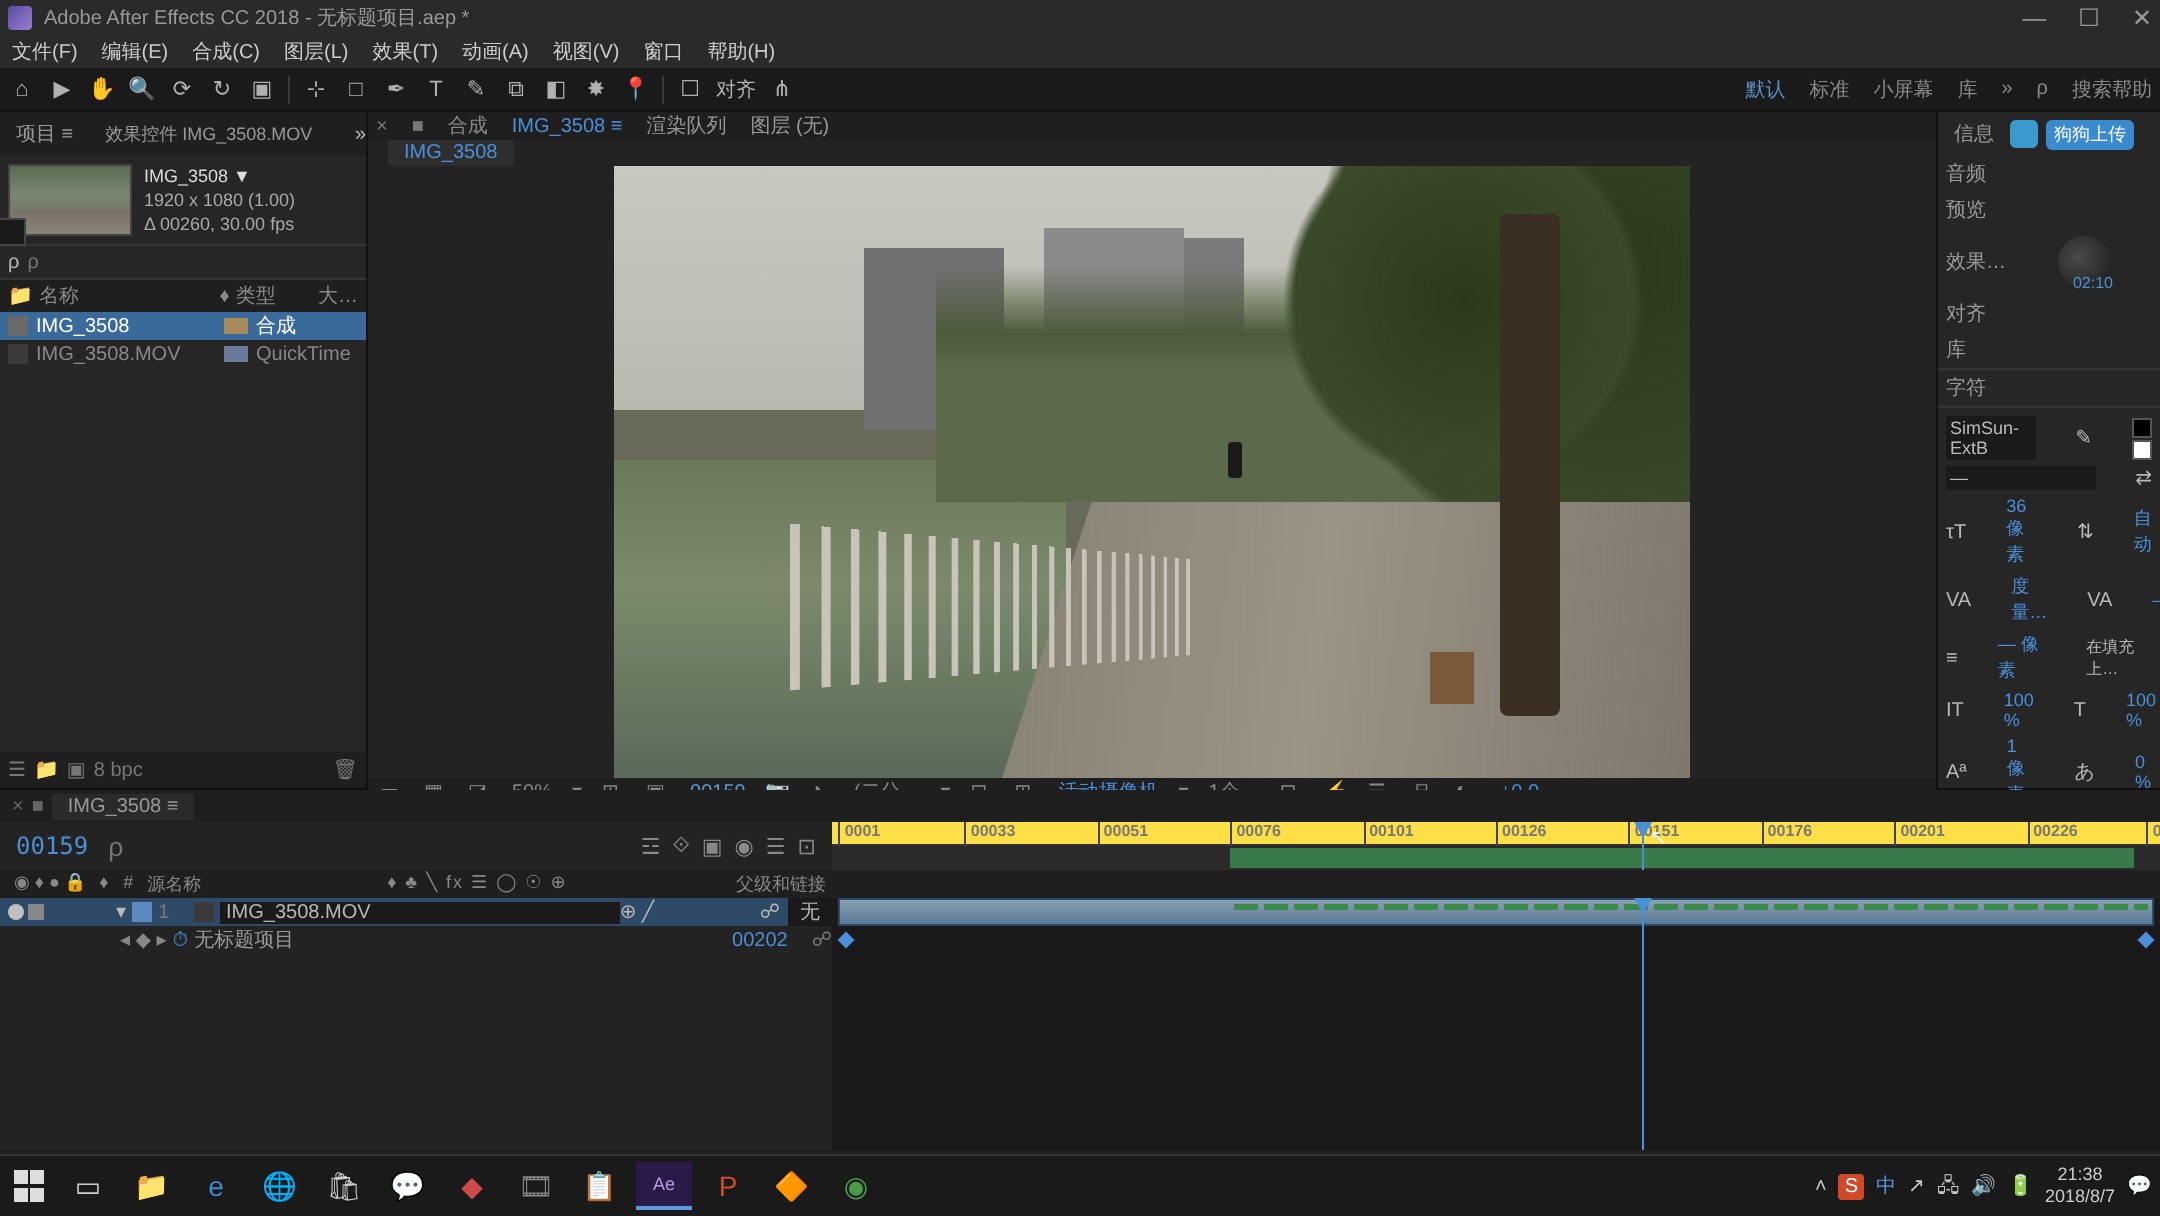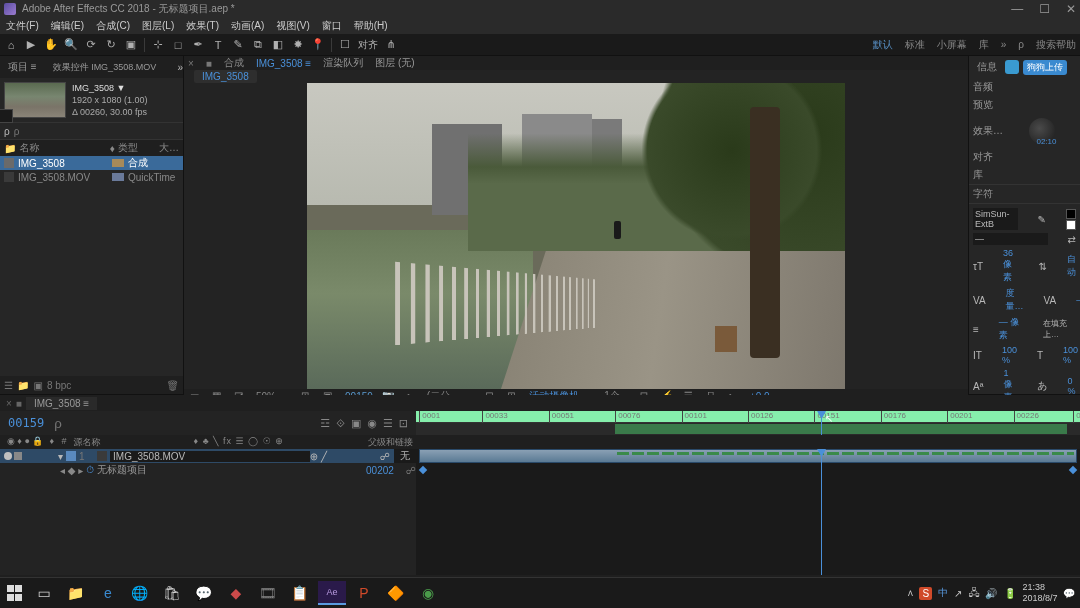--- a/index.html
+++ b/index.html
@@ -91,21 +91,21 @@
 
 
 .timeline { height: 197px; background: #232323; display: flex; flex-direction: column; border-top: 1px solid #111; }
 .tl-tab { height: 16px; background: #1f1f1f; display: flex; align-items: center; padding-left: 6px; font-size: 10px; }
 .tl-tab .name { background: #2a2a2a; padding: 1px 8px; color: #999; }
 .tl-header { height: 24px; display: flex; }
 .tl-header-left { width: 416px; display: flex; align-items: center; padding: 0 8px; gap: 10px; background:#232323; }
 .tl-timecode { color: #4a90d9; font-size: 12px; font-family: monospace; }
 .tl-icons { display:flex; gap:6px; color:#888; font-size:11px; margin-left:auto; }
 .tl-header-right { flex: 1; position: relative; background: #1a1a1a; }
-.tl-ruler { height: 12px; background: #86efac; position: relative; font-size: 8px; color: #777; border-bottom:1px solid #333; }
+.tl-ruler { height: 12px; background: #fde047; position: relative; font-size: 8px; color: #777; border-bottom:1px solid #333;font-weight:bold; }
 .tl-ruler .tick { position:absolute; top:0; height:12px; border-left:1px solid #444; padding-left:2px; }
 .tl-workarea { position:absolute; top:12px; left:0; right:0; height:12px; background:#2a2a2a; }
 .tl-workarea .bar { position:absolute; top:1px; height:10px; background: #3a6a4a; }
 .tl-playhead { position:absolute; top:0; width:1px; height:100%; background:#4a90d9; z-index:5; }
 .tl-playhead::before { content:""; position:absolute; top:0; left:-4px; width:9px; height:8px; background:#4a90d9; clip-path: polygon(0 0,100% 0,50% 100%); }
 
 .tl-cols { height: 14px; display: flex; background: #1f1f1f; font-size: 9px; color: #888; align-items:center; }
 .tl-cols .left { width: 416px; display: flex; padding-left: 4px; }
 .tl-cols .left .c { padding: 0 3px; }
 .tl-cols .right { flex:1; padding-left:4px; }
@@ -129,21 +129,21 @@
 .tl-footer .left { width:416px; text-align:center; }
 .tl-footer .mini { flex:1; height:8px; background:#1a1a1a; position:relative; margin:0 6px; }
 .tl-footer .mini .view { position:absolute; top:0; left:0; width:52%; height:100%; background:#3a3a3a; }
 
 
 .taskbar { position:absolute; bottom:0; left:0; right:0; height:31px; background:#1a1a1a; display:flex; align-items:center; padding:0 4px; gap:4px; border-top:1px solid #333; }
 .taskbar .start { width:22px; height:22px; display:flex; flex-wrap:wrap; gap:1px; padding:3px; }
 .taskbar .start span { width:7px; height:7px; background:#ddd; }
 .taskbar .tbicon { width:28px; height:24px; display:flex; align-items:center; justify-content:center; font-size:14px; }
 .taskbar .tray { margin-left:auto; display:flex; align-items:center; gap:6px; font-size:10px; color:#ccc; }
-.taskbar .clock { text-align:left; line-height:11px; font-size:9px; }
+.taskbar .clock { text-align:center; line-height:11px; font-size:9px; }
 </style>
 </head>
 <body>
 
 <div class="titlebar">
   <span class="ae-logo"></span>
   <span class="title">Adobe After Effects CC 2018 - 无标题项目.aep *</span>
   <div class="win-btns">
     <span>—</span>
     <span>☐</span>

